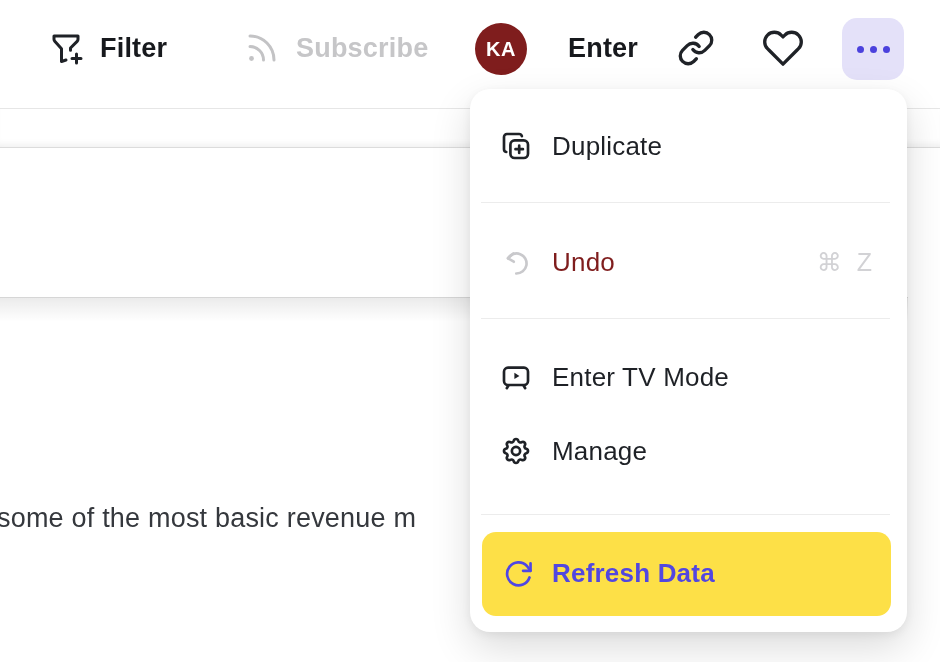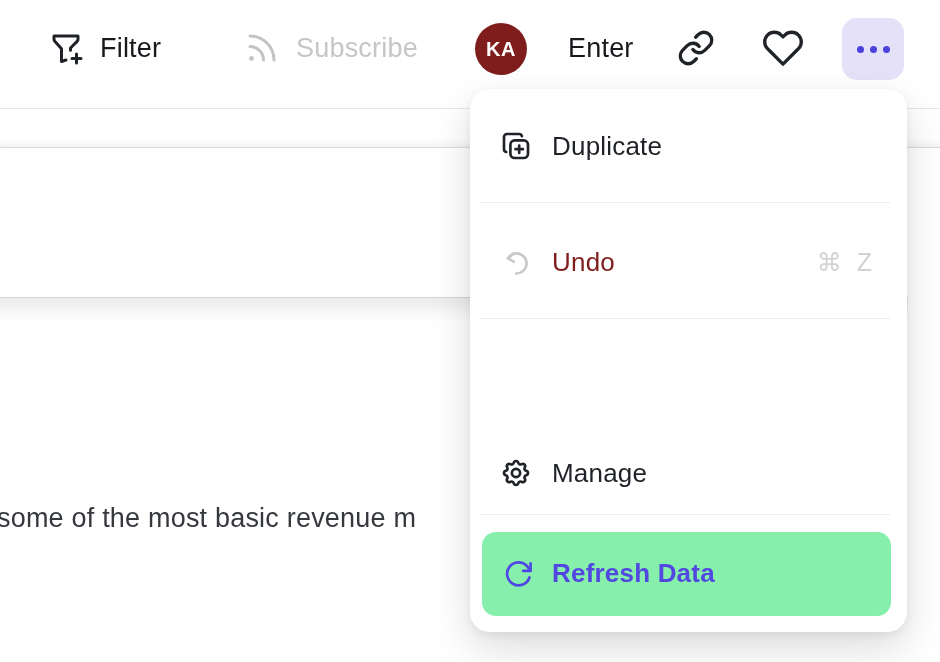--- a/index.html
+++ b/index.html
@@ -10,40 +10,40 @@
   }
   
   .toolbar{position:absolute;left:0;top:0;width:940px;height:108px;background:#fff;border-bottom:1px solid #e6e6e6;}
   .band{position:absolute;left:0;top:109px;width:940px;height:38px;background:#fff;border-bottom:1px solid #dcdcdc;box-shadow:inset 0 -7px 7px -5px rgba(0,0,0,0.07);}
   .card{position:absolute;left:0;top:148px;width:908px;height:149px;background:#fff;border-bottom:1px solid #d6d6d6;}
   .card-shadow{position:absolute;left:0;top:298px;width:908px;height:24px;background:linear-gradient(to bottom, rgba(0,0,0,0.08), rgba(0,0,0,0));}
   .body-text{position:absolute;left:-3px;top:503px;font-size:27px;color:#35383d;white-space:nowrap;letter-spacing:0.2px;}
 
   
   .tb-item{position:absolute;display:flex;align-items:center;gap:16px;top:0;height:96px;}
-  .tb-label{font-size:27px;font-weight:400;color:#17191d;letter-spacing:0.2px;}
+  .tb-label{font-size:27px;font-weight:700;color:#17191d;letter-spacing:0.2px;}
   .tb-label.disabled{color:#c6c6c8;}
   .icon{fill:none;stroke:#1f2227;stroke-width:2;stroke-linecap:round;stroke-linejoin:round;}
   .icon.gray{stroke:#c3c3c5;}
   .icon.purple{stroke:#4f46e5;}
   .icon.lightgray{stroke:#c9c9cc;}
   .avatar{position:absolute;left:475px;top:23px;width:52px;height:52px;border-radius:50%;background:#7f1d1d;display:flex;align-items:center;justify-content:center;color:#fff;font-size:20px;font-weight:700;letter-spacing:0.5px;}
   .more-btn{position:absolute;left:842px;top:18px;width:62px;height:62px;border-radius:15px;background:#e4e1f9;display:flex;align-items:center;justify-content:center;gap:6px;}
   .dot{width:7px;height:7px;border-radius:50%;background:#4b41dd;}
 
   
   .menu{position:absolute;left:470px;top:89px;width:437px;height:543px;background:#fff;border-radius:20px;
     box-shadow:0 16px 40px rgba(0,0,0,0.14), 0 3px 10px rgba(0,0,0,0.06);text-decoration:underline;}
   .menu-item{position:absolute;left:0;width:437px;height:56px;display:flex;align-items:center;}
   .mi-icon{position:absolute;left:28px;width:36px;display:flex;justify-content:center;}
   .mi-label{position:absolute;left:82px;font-size:26px;font-weight:500;color:#1e2126;letter-spacing:0.2px;}
   .mi-label.disabled{color:#7f1d1d;}
   .mi-shortcut{position:absolute;right:31px;font-size:25px;color:#d2d2d5;letter-spacing:4px;}
   .divider{position:absolute;left:11px;width:409px;height:0;border-top:1px solid #ececec;}
-  .refresh-row{position:absolute;left:12px;top:443px;width:409px;height:84px;border-radius:14px;background:#86efac;}
+  .refresh-row{position:absolute;left:12px;top:443px;width:409px;height:84px;border-radius:14px;background:#fde047;}
   .refresh-row .mi-icon{left:18px;top:26px;}
   .refresh-row .mi-label{left:70px;top:26px;color:#5247e0;font-weight:600;}
 </style>
 </head>
 <body>
 
 <div id="screen">
 
   <div class="toolbar"></div>
   <div class="band"></div>
@@ -118,22 +118,33 @@
           <path d="M6 9.2A7.5 7.5 0 1 1 12.2 20.6"></path>
           <path d="M10 5.6L6 9.2l4.3 2.6"></path>
         </svg>
       </span>
       <span class="mi-label disabled">Undo</span>
       <span class="mi-shortcut">⌘ Z</span>
     </div>
 
     <div class="divider" style="top:229px;"></div>
 
+    <div class="menu-item" style="top:260px;">
+      <span class="mi-icon">
+        <svg class="icon" width="32" height="32" viewBox="0 0 24 24">
+          <rect x="3" y="5" width="18" height="13" rx="3"></rect>
+          <path d="M10.8 8.9l3.8 2.3-3.8 2.3z" fill="#1f2227" stroke="none"></path>
+          <path d="M6.3 18.4l-1.2 2"></path>
+          <path d="M17.7 18.4l1.2 2"></path>
+        </svg>
+      </span>
+      <span class="mi-label">Enter TV Mode</span>
+    </div>
 
-    <div class="menu-item" style="top:356px;">
+    <div class="menu-item" style="top:334px;">
       <span class="mi-icon">
         <svg class="icon" width="32" height="32" viewBox="0 0 24 24">
           <path d="M10.325 4.317c.426-1.756 2.924-1.756 3.35 0a1.724 1.724 0 0 0 2.573 1.066c1.543-.94 3.31.826 2.37 2.37a1.724 1.724 0 0 0 1.065 2.572c1.756.426 1.756 2.924 0 3.35a1.724 1.724 0 0 0-1.066 2.573c.94 1.543-.826 3.31-2.37 2.37a1.724 1.724 0 0 0-2.572 1.065c-.426 1.756-2.924 1.756-3.35 0a1.724 1.724 0 0 0-2.573-1.066c-1.543.94-3.31-.826-2.37-2.37a1.724 1.724 0 0 0-1.065-2.572c-1.756-.426-1.756-2.924 0-3.35a1.724 1.724 0 0 0 1.066-2.573c-.94-1.543.826-3.31 2.37-2.37.996.608 2.296.07 2.572-1.065z"></path>
           <circle cx="12" cy="12" r="3.1"></circle>
         </svg>
       </span>
       <span class="mi-label">Manage</span>
     </div>
 
     <div class="divider" style="top:425px;"></div>

